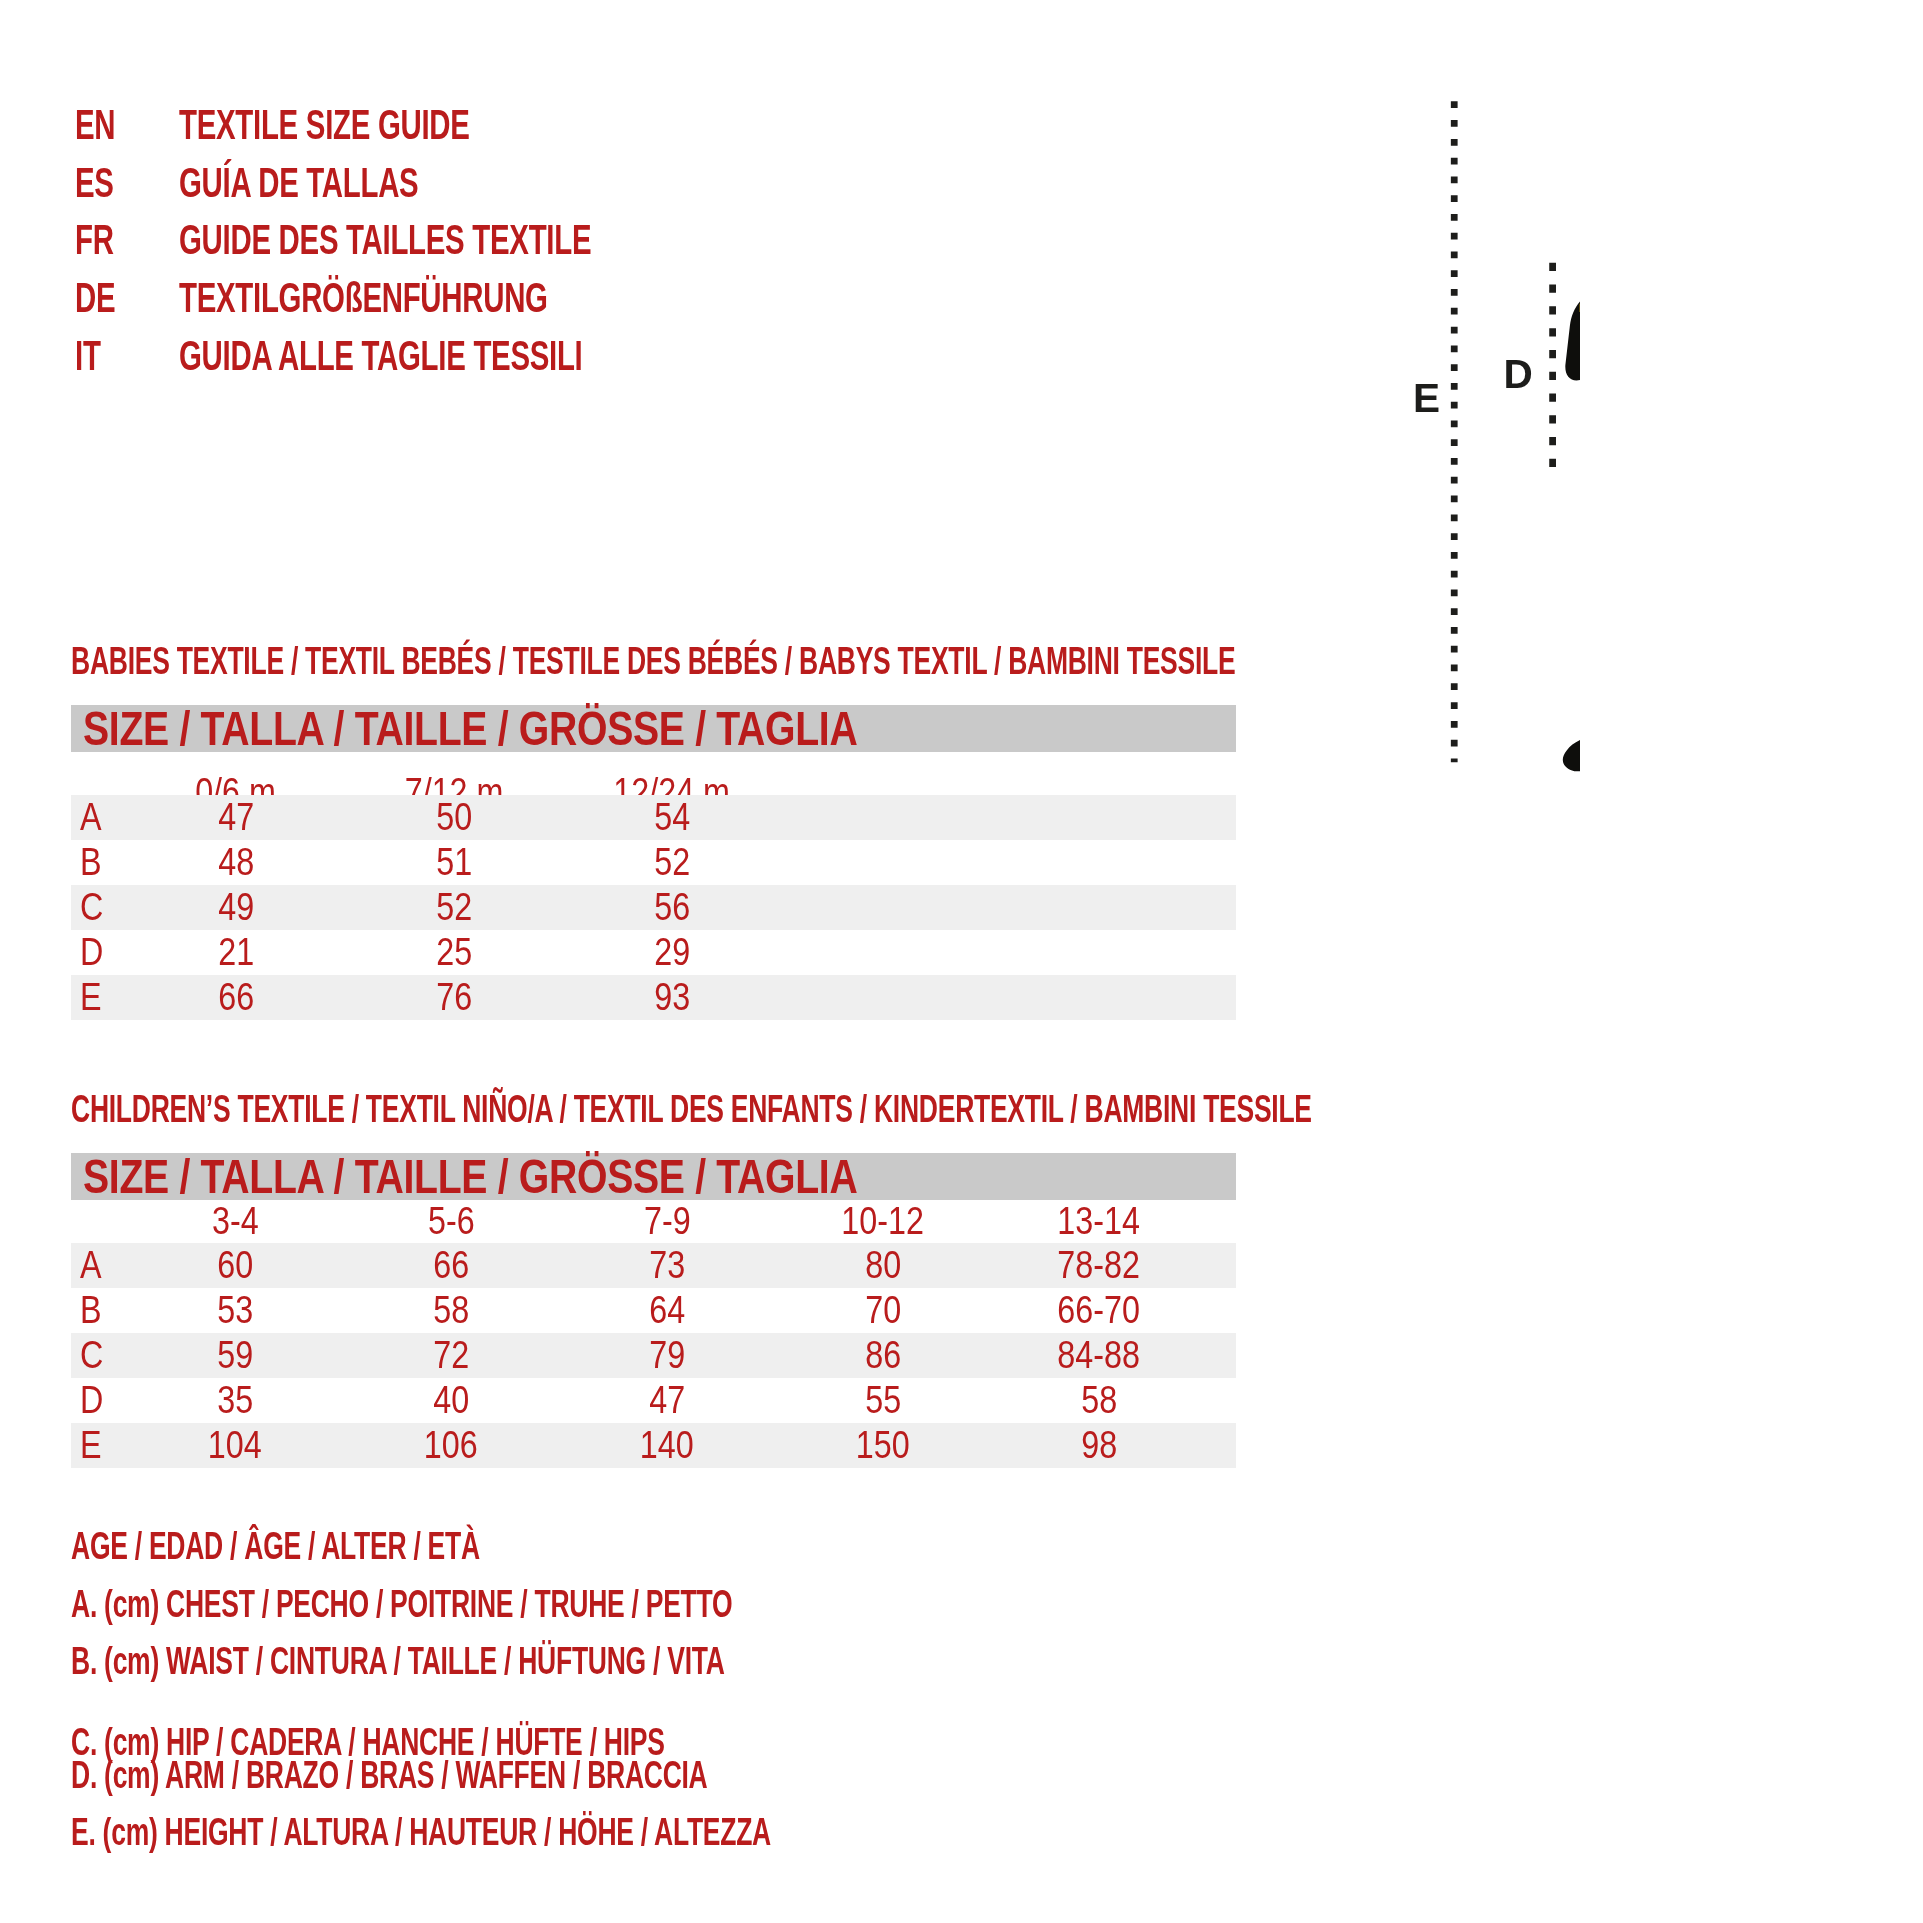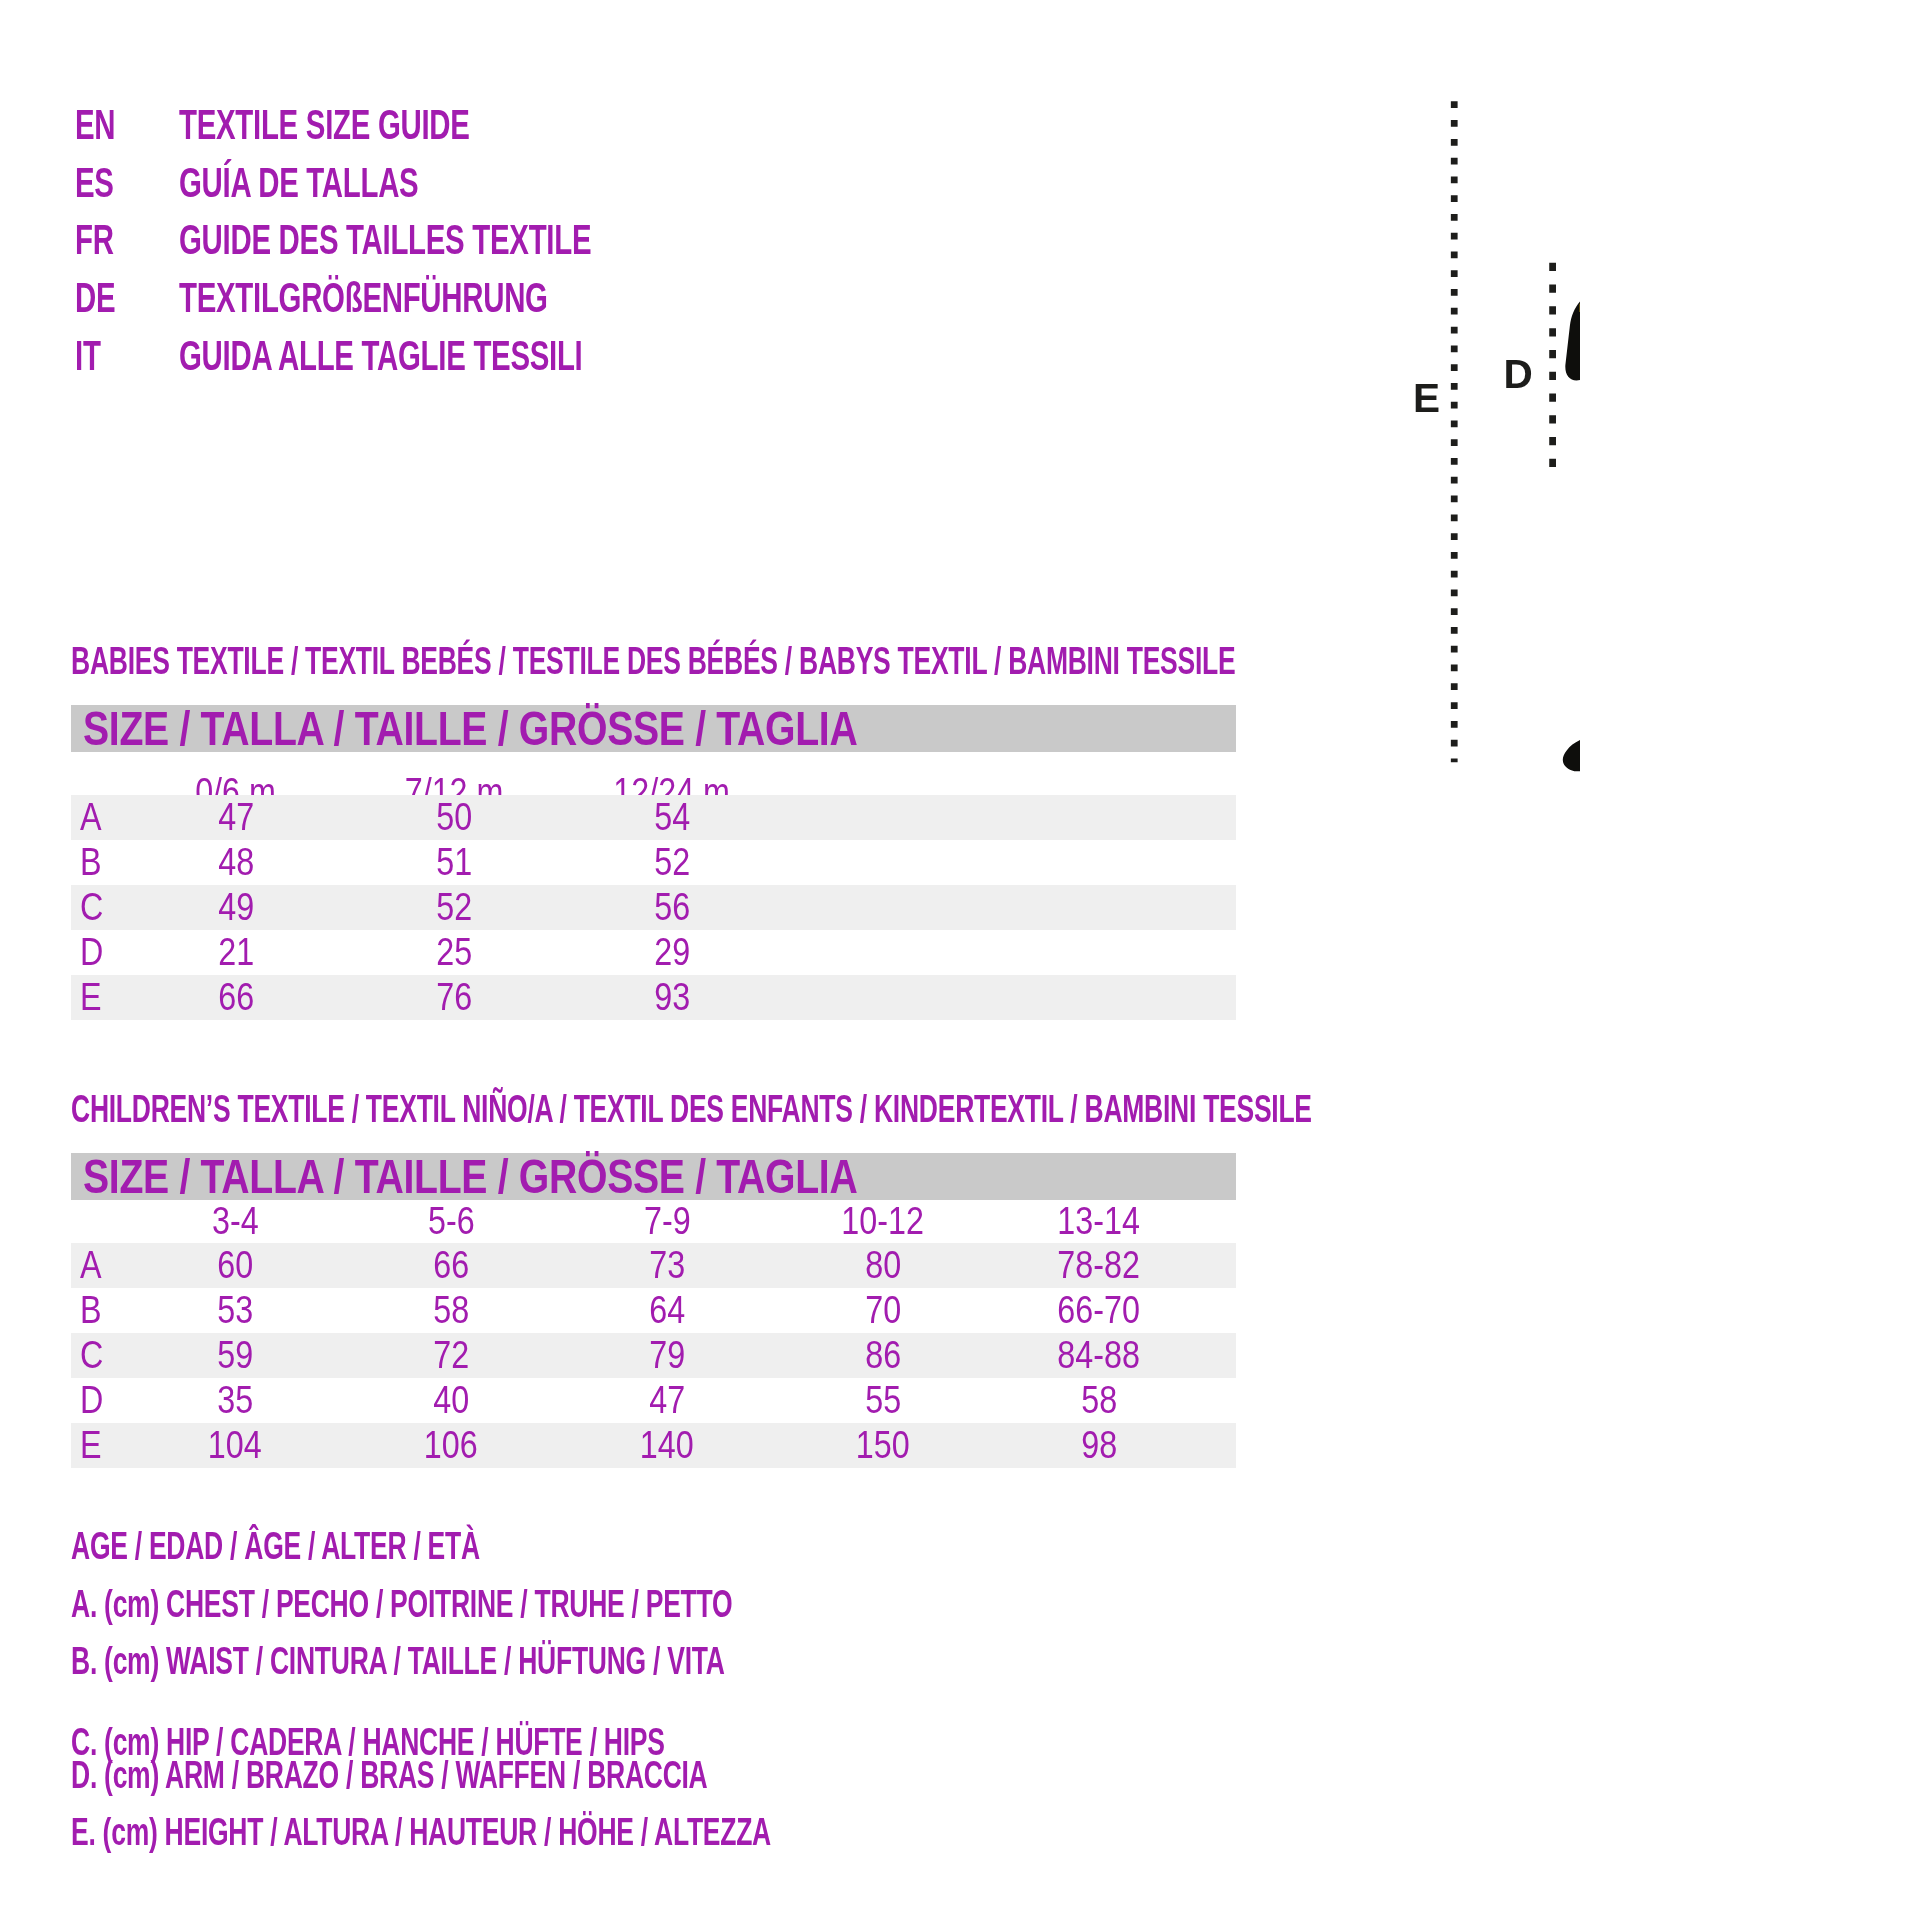--- a/index.html
+++ b/index.html
@@ -1,18 +1,18 @@
 <!DOCTYPE html>
 <html style="font-size:12px"><head>
 <meta charset="utf-8">
 <style>
   html,body{margin:0;padding:0;background:#ffffff;}
   .canvas{
     position:relative;width:1580px;height:1924px;background:#ffffff;
-    font-family:"Liberation Sans", sans-serif;color:#a21caf;overflow:hidden;
+    font-family:"Liberation Sans", sans-serif;color:#b91c1c;overflow:hidden;
   }
   
   .cnd{display:inline-block;transform:scaleX(.70);transform-origin:0 50%;white-space:nowrap;letter-spacing:-0.4px;}
   .cnd80{display:inline-block;transform:scaleX(.80);transform-origin:0 50%;white-space:nowrap;letter-spacing:-0.4px;}
   .cndc{display:inline-block;transform:scaleX(.85);transform-origin:50% 50%;white-space:nowrap;}
   .cndl{display:inline-block;transform:scaleX(.85);transform-origin:0 50%;white-space:nowrap;}
 
   
   .lang-row{position:absolute;left:75px;height:47px;line-height:47px;font-size:42px;font-weight:bold;}
   .lang-code{position:absolute;left:0;top:0;}

